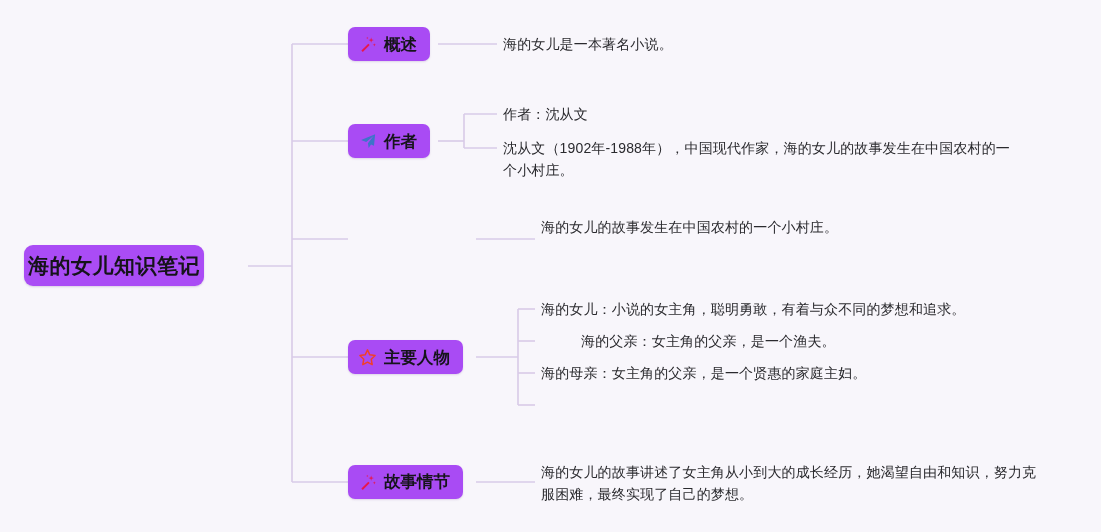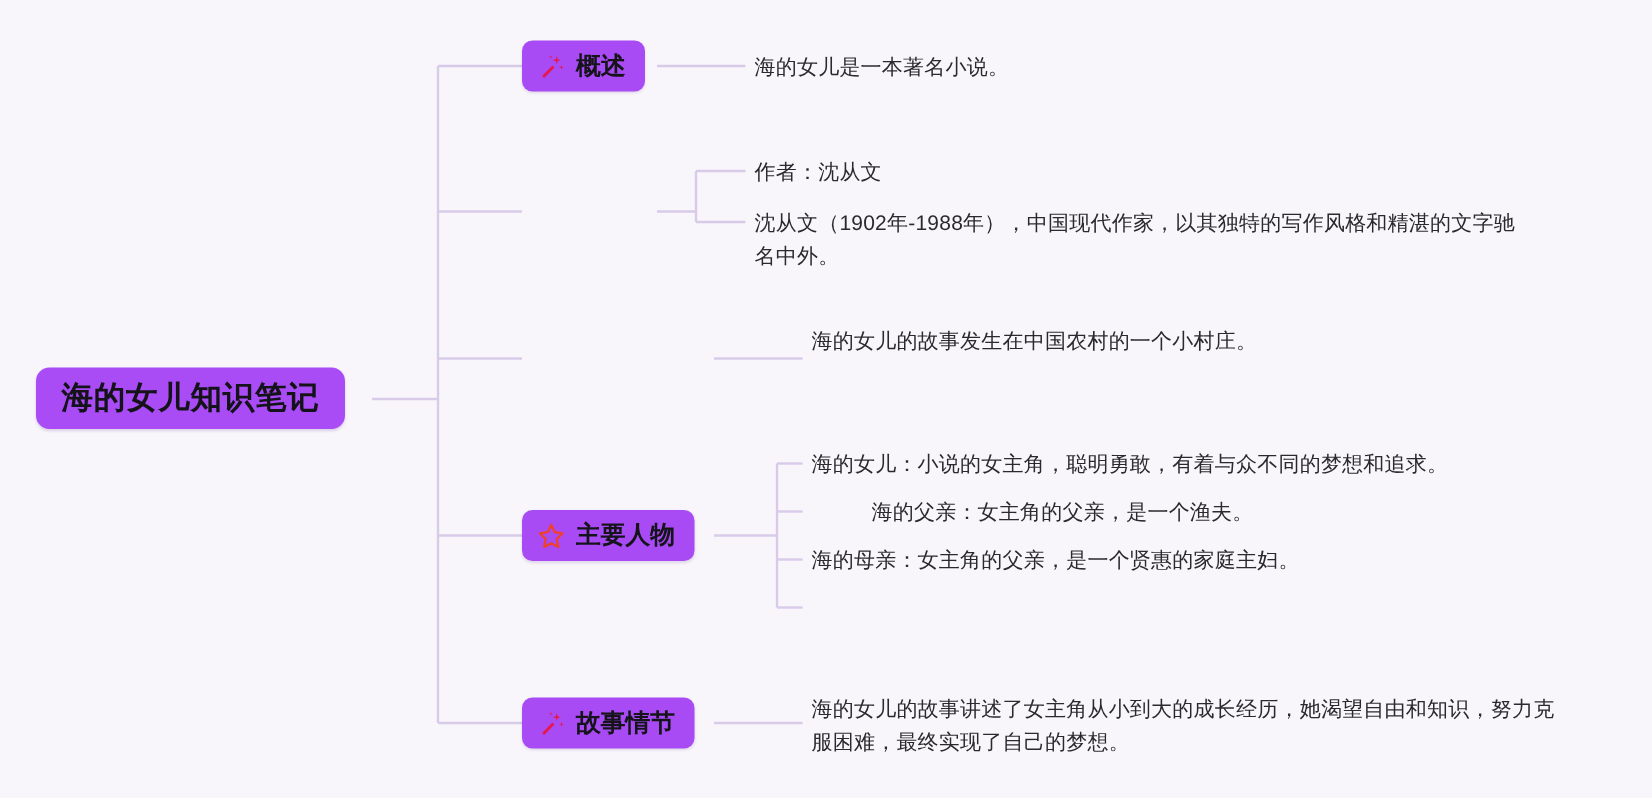--- a/index.html
+++ b/index.html
@@ -25,21 +25,21 @@
     height: 532px;
     pointer-events: none;
   }
 
   
   .root-node {
     position: absolute;
     left: 24px;
     top: 245px;
     height: 41px;
-    padding: 0 17px;
+    padding: 0 4px;
     display: flex;
     align-items: center;
     background: #aa4cf5;
     border-radius: 9px;
     box-shadow: 0 1px 2px rgba(80, 30, 130, 0.18);
   }
   .root-label {
     font-size: 21px;
     font-weight: bold;
     color: #15131a;
@@ -136,20 +136,29 @@
                  L15.4 7.6 L12.6 6.8 L15.4 6.0 Z" fill="#e8174a"></path>
         <path d="M20.4 11.0 L20.9 12.6 L22.5 13.1 L20.9 13.6 L20.4 15.2
                  L19.9 13.6 L18.3 13.1 L19.9 12.6 Z" fill="#e8174a"></path>
         <path d="M11.0 2.2 L11.4 3.5 L12.7 3.9 L11.4 4.3 L11.0 5.6
                  L10.6 4.3 L9.3 3.9 L10.6 3.5 Z" fill="#e8174a"></path>
       </svg>
     </span>
     <span class="branch-label">概述</span>
   </div>
 
+  <div class="branch-node" style="left:348px; top:124px;">
+    <span class="node-icon">
+      <svg width="18" height="18" viewBox="0 0 24 24">
+        <path d="M21.5 3.0 L2.8 10.6 L9.6 13.2 L19.4 5.4 L11.9 14.9
+                 L12.9 21.4 L16.0 16.6 L20.0 18.2 Z" fill="#3d74c9"></path>
+      </svg>
+    </span>
+    <span class="branch-label">作者</span>
+  </div>
 
 
   <div class="branch-node" style="left:348px; top:340px;">
     <span class="node-icon">
       <svg width="21" height="21" viewBox="0 0 24 24">
         <path d="M12 2.4 L14.9 8.6 L21.6 9.5 L16.7 14.2 L17.9 21.0
                  L12 17.8 L6.1 21.0 L7.3 14.2 L2.4 9.5 L9.1 8.6 Z" fill="none" stroke="#f0402a" stroke-width="1.9" stroke-linejoin="round"></path>
       </svg>
     </span>
     <span class="branch-label">主要人物</span>
@@ -167,21 +176,21 @@
                  L10.6 4.3 L9.3 3.9 L10.6 3.5 Z" fill="#e8174a"></path>
       </svg>
     </span>
     <span class="branch-label">故事情节</span>
   </div>
 
   <div class="leaf" style="left:503px; top:33px; width:420px;">海的女儿是一本著名小说。</div>
 
   <div class="leaf" style="left:503px; top:103px; width:420px;">作者：沈从文</div>
 
-  <div class="leaf" style="left:503px; top:137px; width:520px;">沈从文（1902年-1988年），中国现代作家，以其独特的写作风格和精湛的文字驰名中外。</div>
+  <div class="leaf" style="left:503px; top:137px; width:520px;">沈从文（1902年-1988年），中国现代作家，海的女儿的故事发生在中国农村的一个小村庄。</div>
 
   <div class="leaf" style="left:541px; top:216px; width:430px;">海的女儿的故事发生在中国农村的一个小村庄。</div>
 
   <div class="leaf" style="left:541px; top:298px; width:470px;">海的女儿：小说的女主角，聪明勇敢，有着与众不同的梦想和追求。</div>
 
   <div class="leaf" style="left:541px; top:330px; width:430px;margin-left:40px;">海的父亲：女主角的父亲，是一个渔夫。</div>
 
   <div class="leaf" style="left:541px; top:362px; width:430px;">海的母亲：女主角的父亲，是一个贤惠的家庭主妇。</div>
 
   <div class="leaf" style="left:541px; top:394px; width:430px;"></div>

